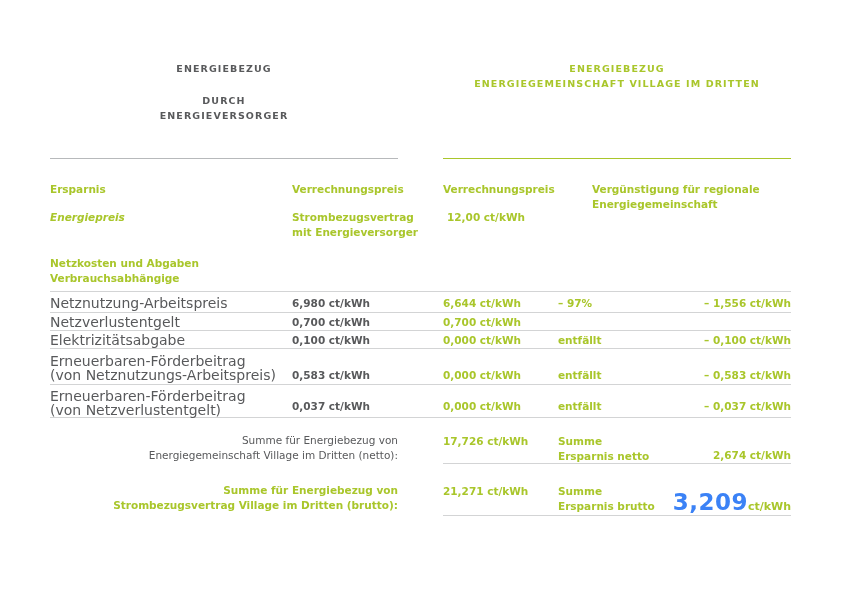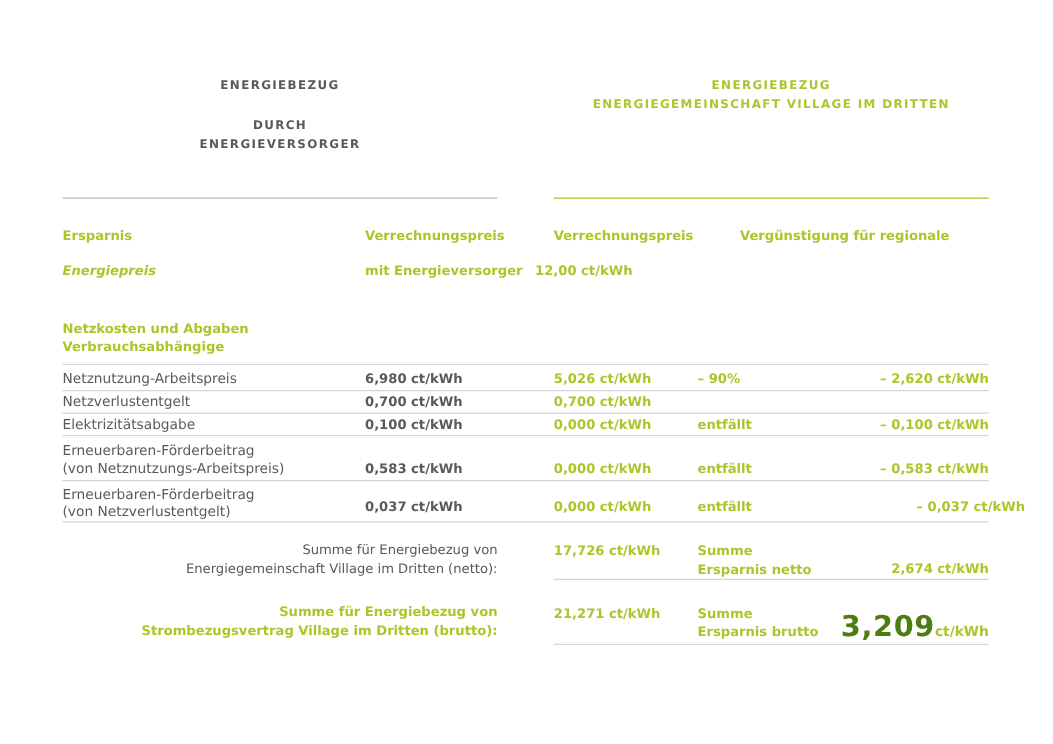--- a/index.html
+++ b/index.html
@@ -51,34 +51,34 @@
   }
   .green  { color: #a9c62b; }
   .gray   { color: #58595b; }
   .bold   { font-weight: bold; }
   .right  { text-align: right; }
 
   
   .col-head { font-weight: bold; font-size: 10.5px; }
 
   
-  .row-label  { font-size: 11px; color: #58595b; line-height: 14px; }
+  .row-label  { font-size: 14px; color: #58595b; line-height: 14px; }
   .row-val    { font-size: 10.5px; font-weight: bold; line-height: 14px; }
 
   
   .sum-label {
     position: absolute;
     text-align: right;
     font-size: 10.5px;
     line-height: 15px;
   }
   .big-number {
     font-size: 23px;
     font-weight: bold;
-    color: #4d7c0f;
+    color: #3b82f6;
     letter-spacing: 0.5px;
   }
   .big-unit {
     font-size: 11px;
     font-weight: bold;
     color: #a9c62b;
   }
 </style>
 </head>
 <body>
@@ -97,45 +97,47 @@
   </div>
 
   <div class="rule rule-gray" style="left:50px;  width:348px; top:158px;"></div>
   <div class="rule rule-green" style="left:443px; width:348px; top:158px;"></div>
 
   <div class="cell col-head green" style="left:50px;  top:182px;">Ersparnis</div>
   <div class="cell col-head green" style="left:292px; top:182px;">Verrechnungspreis</div>
   <div class="cell col-head green" style="left:443px; top:182px;">Verrechnungspreis</div>
   <div class="cell col-head green" style="left:572px; top:182px; width:235px;margin-left:20px;">
     <div>Vergünstigung für regionale</div>
+    <div>Energiegemeinschaft</div>
   </div>
 
   <div class="cell col-head green" style="left:50px; top:210px;font-style:italic;">Energiepreis</div>
   <div class="cell col-head green" style="left:292px; top:210px; width:150px;">
+    <div>Strombezugsvertrag</div>
     <div>mit Energieversorger</div>
   </div>
-  <div class="cell col-head green" style="left:428px; top:210px;">12,00 ct/kWh</div>
+  <div class="cell col-head green" style="left:447px; top:210px;">12,00 ct/kWh</div>
 
   <div class="cell col-head green" style="left:50px; top:256px; width:240px;">
     <div>Netzkosten und Abgaben</div>
     <div>Verbrauchsabhängige</div>
   </div>
 
   <div class="rule rule-thin" style="left:50px; width:741px; top:291px;"></div>
   <div class="rule rule-thin" style="left:50px; width:741px; top:312px;"></div>
   <div class="rule rule-thin" style="left:50px; width:741px; top:330px;"></div>
   <div class="rule rule-thin" style="left:50px; width:741px; top:348px;"></div>
   <div class="rule rule-thin" style="left:50px; width:741px; top:384px;"></div>
   <div class="rule rule-thin" style="left:50px; width:741px; top:417px;"></div>
 
   <div class="cell row-label" style="left:50px;  top:296px;">Netznutzung-Arbeitspreis</div>
   <div class="cell row-val gray" style="left:292px; top:296px;">6,980 ct/kWh</div>
-  <div class="cell row-val green" style="left:443px; top:296px;">5,026 ct/kWh</div>
-  <div class="cell row-val green" style="left:558px; top:296px;">– 90%</div>
-  <div class="cell row-val green right" style="left:591px; width:200px; top:296px;">– 2,620 ct/kWh</div>
+  <div class="cell row-val green" style="left:443px; top:296px;">6,644 ct/kWh</div>
+  <div class="cell row-val green" style="left:558px; top:296px;">– 97%</div>
+  <div class="cell row-val green right" style="left:591px; width:200px; top:296px;">– 1,556 ct/kWh</div>
 
   <div class="cell row-label" style="left:50px;  top:315px;">Netzverlustentgelt</div>
   <div class="cell row-val gray" style="left:292px; top:315px;">0,700 ct/kWh</div>
   <div class="cell row-val green" style="left:443px; top:315px;">0,700 ct/kWh</div>
   <div class="cell row-val green" style="left:558px; top:315px;"></div>
   <div class="cell row-val green right" style="left:591px; width:200px; top:315px;"></div>
 
   <div class="cell row-label" style="left:50px;  top:333px;">Elektrizitätsabgabe</div>
   <div class="cell row-val gray" style="left:292px; top:333px;text-align:right;">0,100 ct/kWh</div>
   <div class="cell row-val green" style="left:443px; top:333px;">0,000 ct/kWh</div>
@@ -151,21 +153,21 @@
   <div class="cell row-val green" style="left:558px; top:368px;">entfällt</div>
   <div class="cell row-val green right" style="left:591px; width:200px; top:368px;">– 0,583 ct/kWh</div>
 
   <div class="cell row-label" style="left:50px;  top:389px; width:240px;">
     <div>Erneuerbaren-Förderbeitrag</div>
     <div>(von Netzverlustentgelt)</div>
   </div>
   <div class="cell row-val gray" style="left:292px; top:399px;">0,037 ct/kWh</div>
   <div class="cell row-val green" style="left:443px; top:399px;">0,000 ct/kWh</div>
   <div class="cell row-val green" style="left:558px; top:399px;">entfällt</div>
-  <div class="cell row-val green right" style="left:591px; width:200px; top:399px;margin-left:29px;">– 0,037 ct/kWh</div>
+  <div class="cell row-val green right" style="left:591px; width:200px; top:399px;">– 0,037 ct/kWh</div>
 
   <div class="sum-label gray" style="left:50px; width:348px; top:433px;">
     <div>Summe für Energiebezug von</div>
     <div>Energiegemeinschaft Village im Dritten (netto):</div>
   </div>
   <div class="cell row-val green" style="left:443px; top:434px;">17,726 ct/kWh</div>
   <div class="cell col-head green" style="left:558px; top:434px; width:120px;">
     <div>Summe</div>
     <div>Ersparnis netto</div>
   </div>

